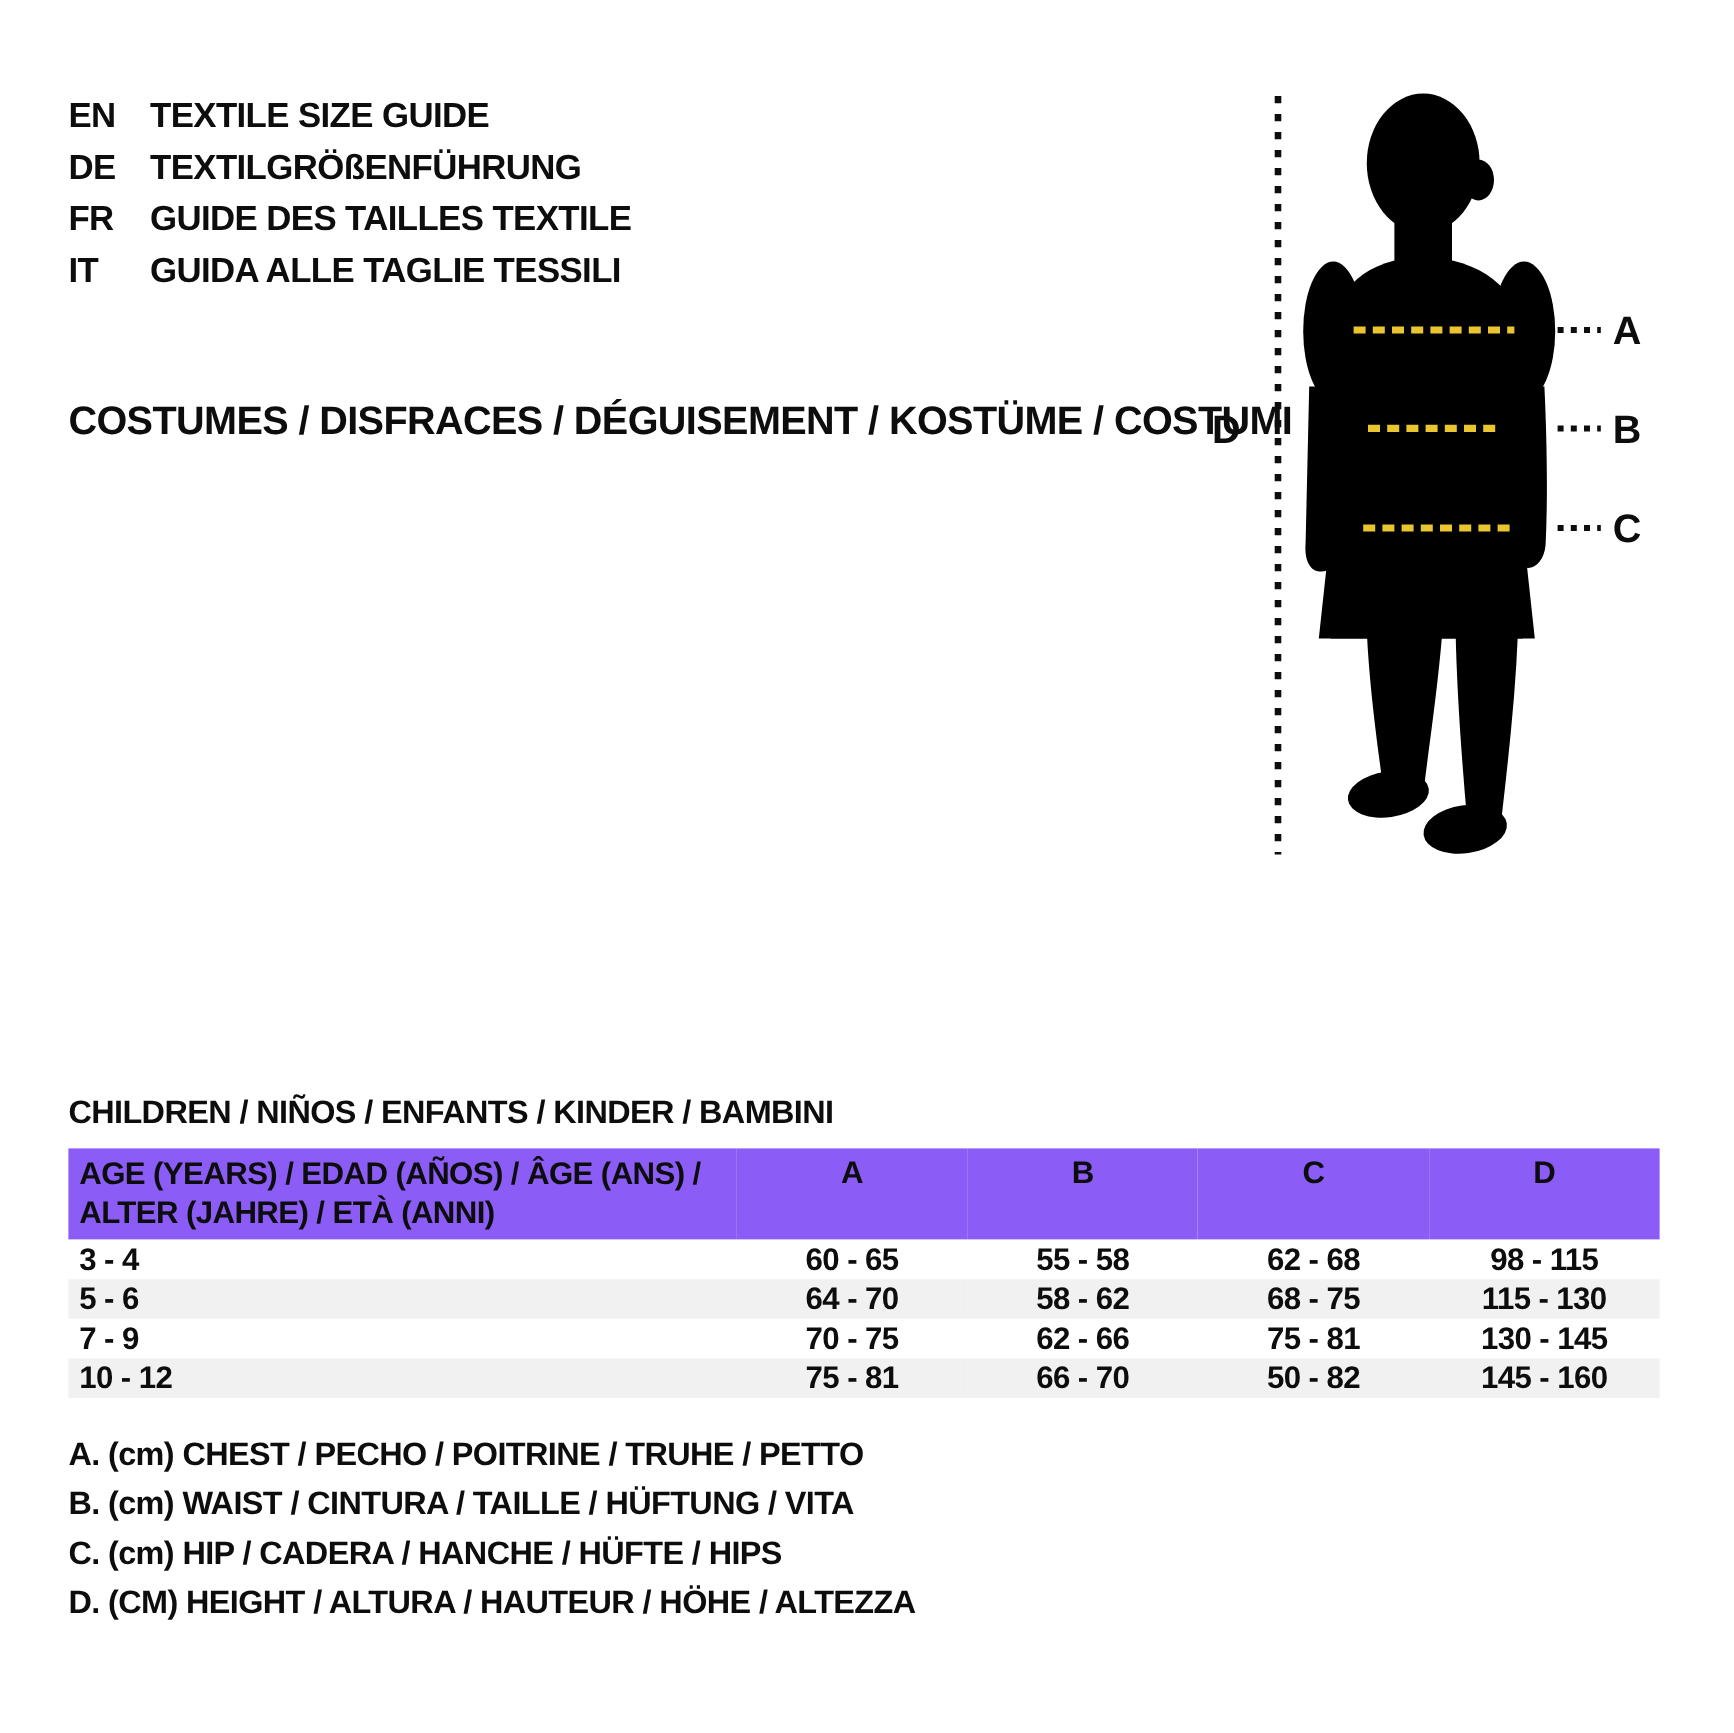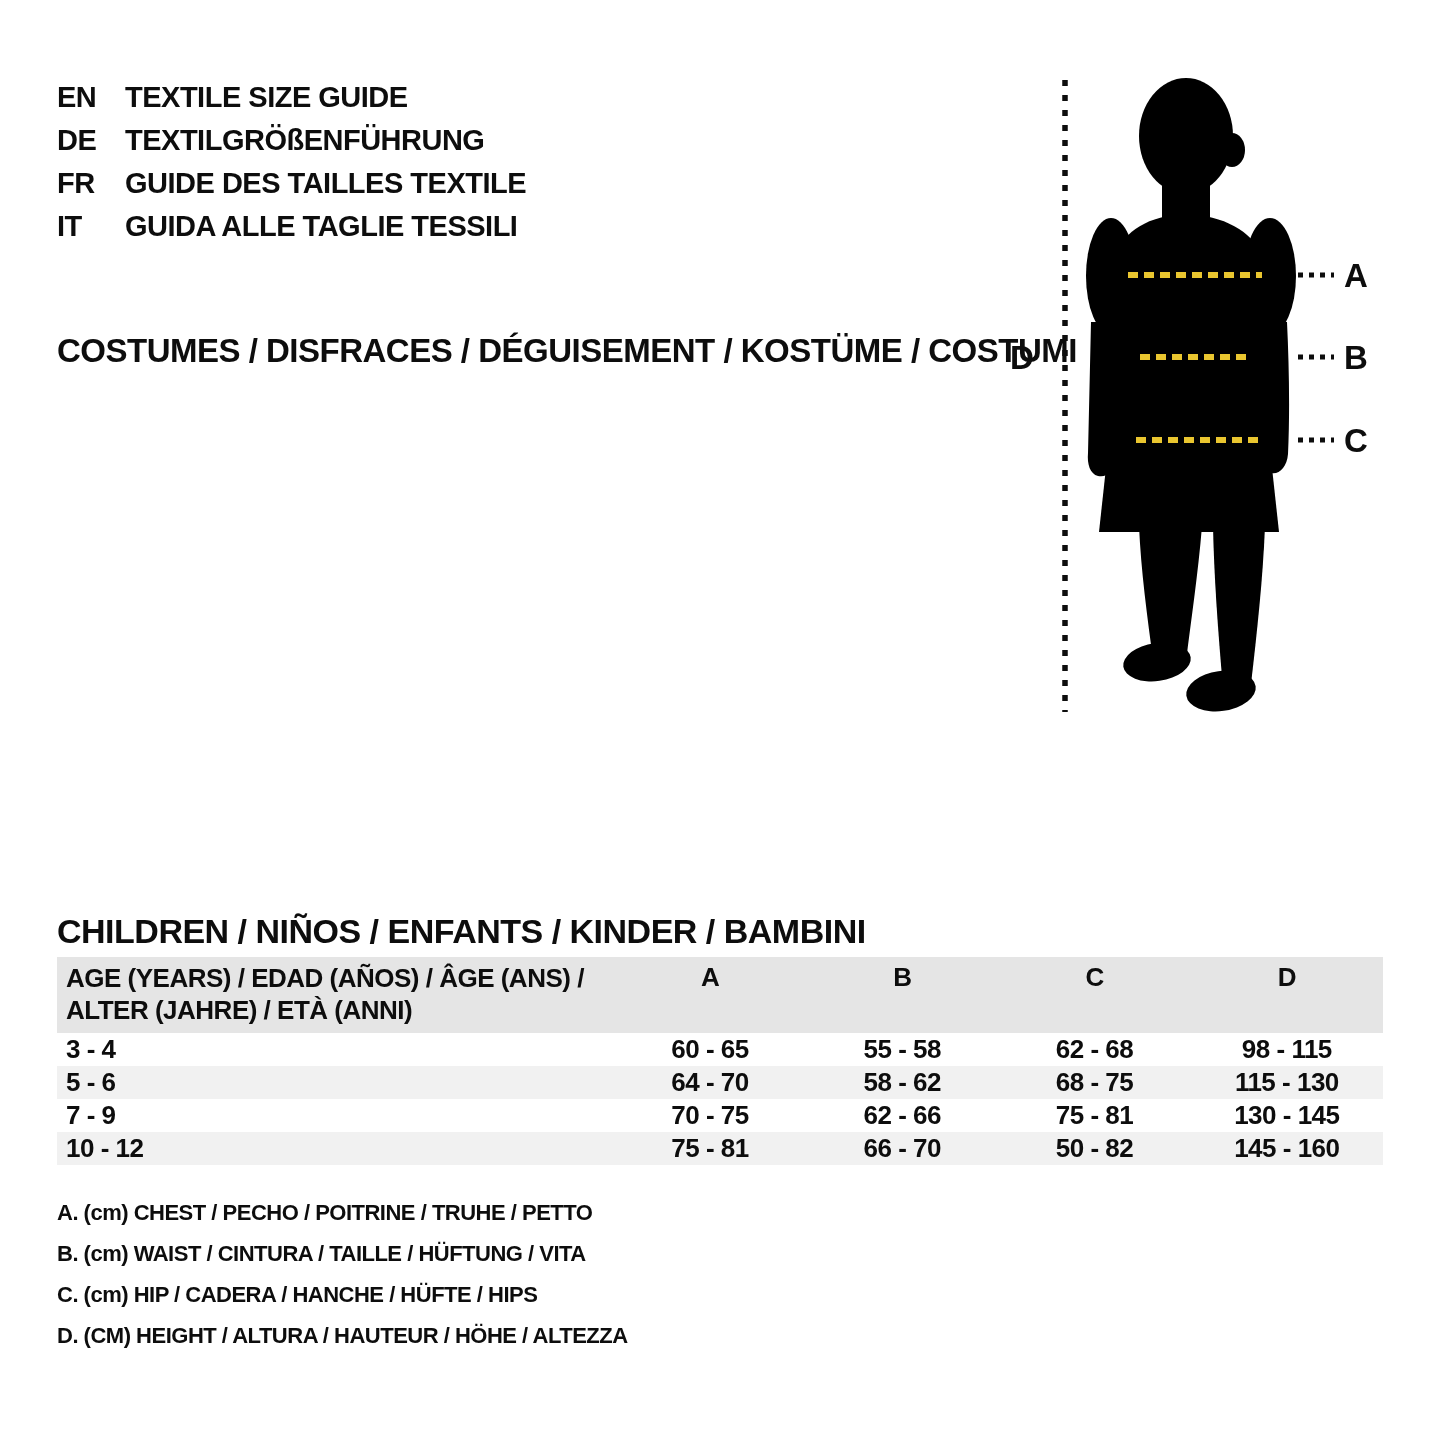--- a/index.html
+++ b/index.html
@@ -65,39 +65,39 @@
     font-stretch: condensed;
     fill: #0d0d0d;
   }
 
   
   .children-heading {
     position: absolute;
     left: 57px;
     top: 912px;
     margin: 0;
-    font-size: 34px;
+    font-size: 27px;
     font-weight: 700;
     font-stretch: condensed;
     letter-spacing: -0.5px;
     white-space: nowrap;
   }
 
   
   .size-table {
     position: absolute;
     left: 57px;
     top: 957px;
     width: 1326px;
     border-collapse: collapse;
     table-layout: fixed;
     font-stretch: condensed;
   }
   .size-table thead th {
-    background: #e5e5e5;
+    background: #8b5cf6;
     height: 70px;
     vertical-align: top;
     padding-top: 5px;
     font-size: 26px;
     font-weight: 700;
     letter-spacing: -0.5px;
     text-align: center;
   }
   .size-table thead th.age-head {
     text-align: left;
@@ -124,21 +124,21 @@
   
   .legend {
     position: absolute;
     left: 57px;
     top: 1192px;
     margin: 0;
     padding: 0;
     list-style: none;
   }
   .legend li {
-    font-size: 22px;
+    font-size: 27px;
     line-height: 41px;
     font-weight: 700;
     font-stretch: condensed;
     letter-spacing: -0.5px;
     white-space: nowrap;
   }
 </style>
 </head>
 <body>
 

